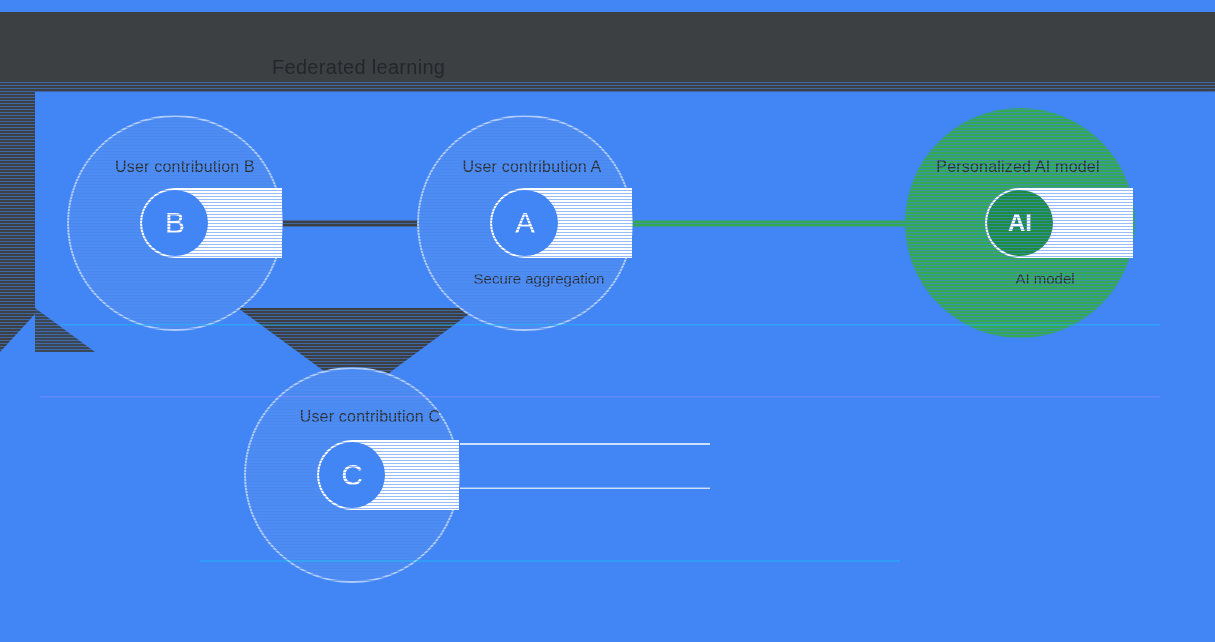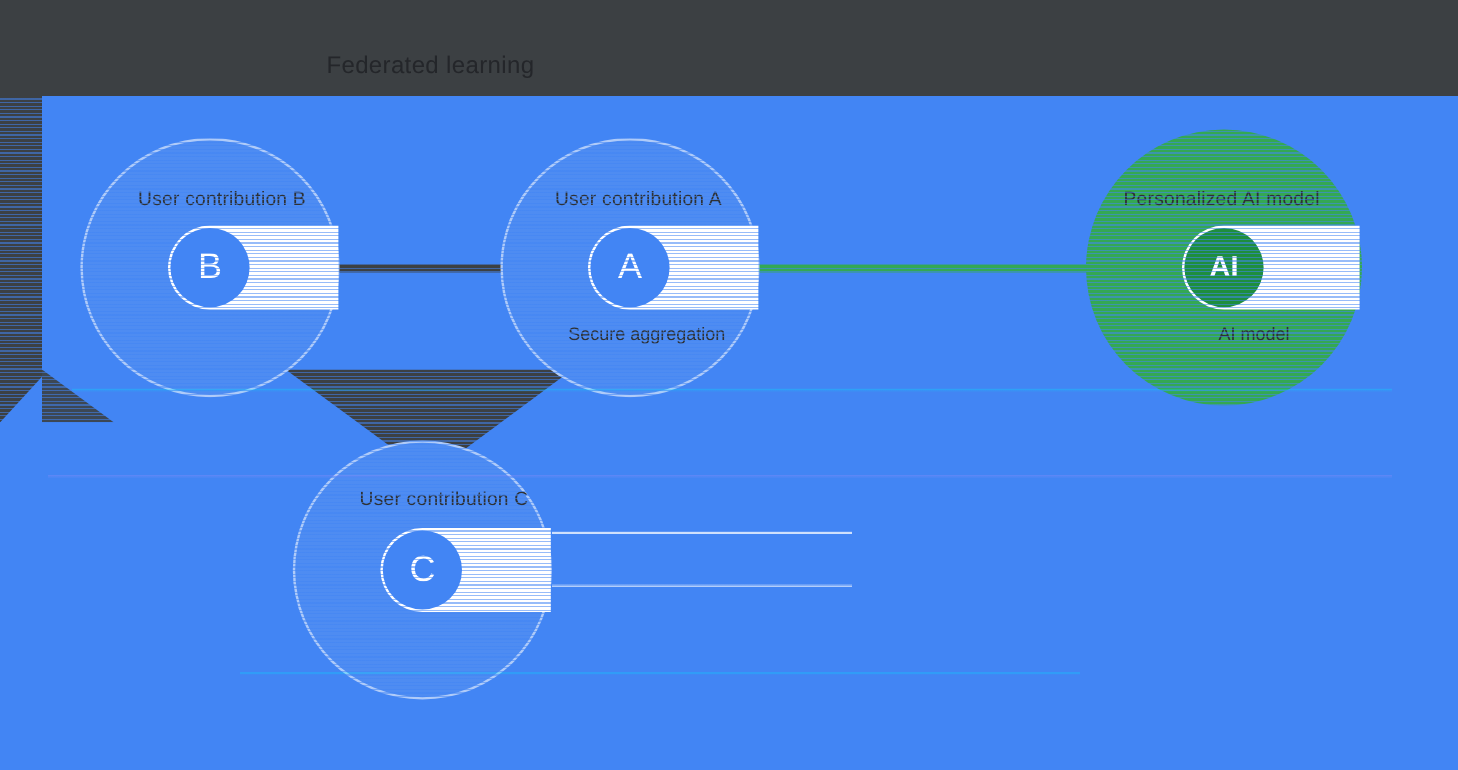--- a/index.html
+++ b/index.html
@@ -3,21 +3,21 @@
 <meta charset="utf-8">
 <style>
   html,body{margin:0;padding:0;background:#202124;}
   .stage{
     position:relative;width:1215px;height:642px;overflow:hidden;
     font-family:"Liberation Sans","DejaVu Sans",sans-serif;
     background:var(--bg,#4285F4);
   }
   
   .topbar{
-    position:absolute;left:0;top:0;width:1215px;height:80px;
+    position:absolute;left:0;top:12px;width:1215px;height:80px;
     background:var(--dark,#3C4043);
   }
   .topbar .title{
     position:absolute;left:272px;top:44px;
     font-size:20px;font-weight:500;letter-spacing:.3px;
     color:#24262a; 
   }
   
   .canvas{position:absolute;left:0;top:80px;width:1215px;height:562px;}
   .edge-strip{

